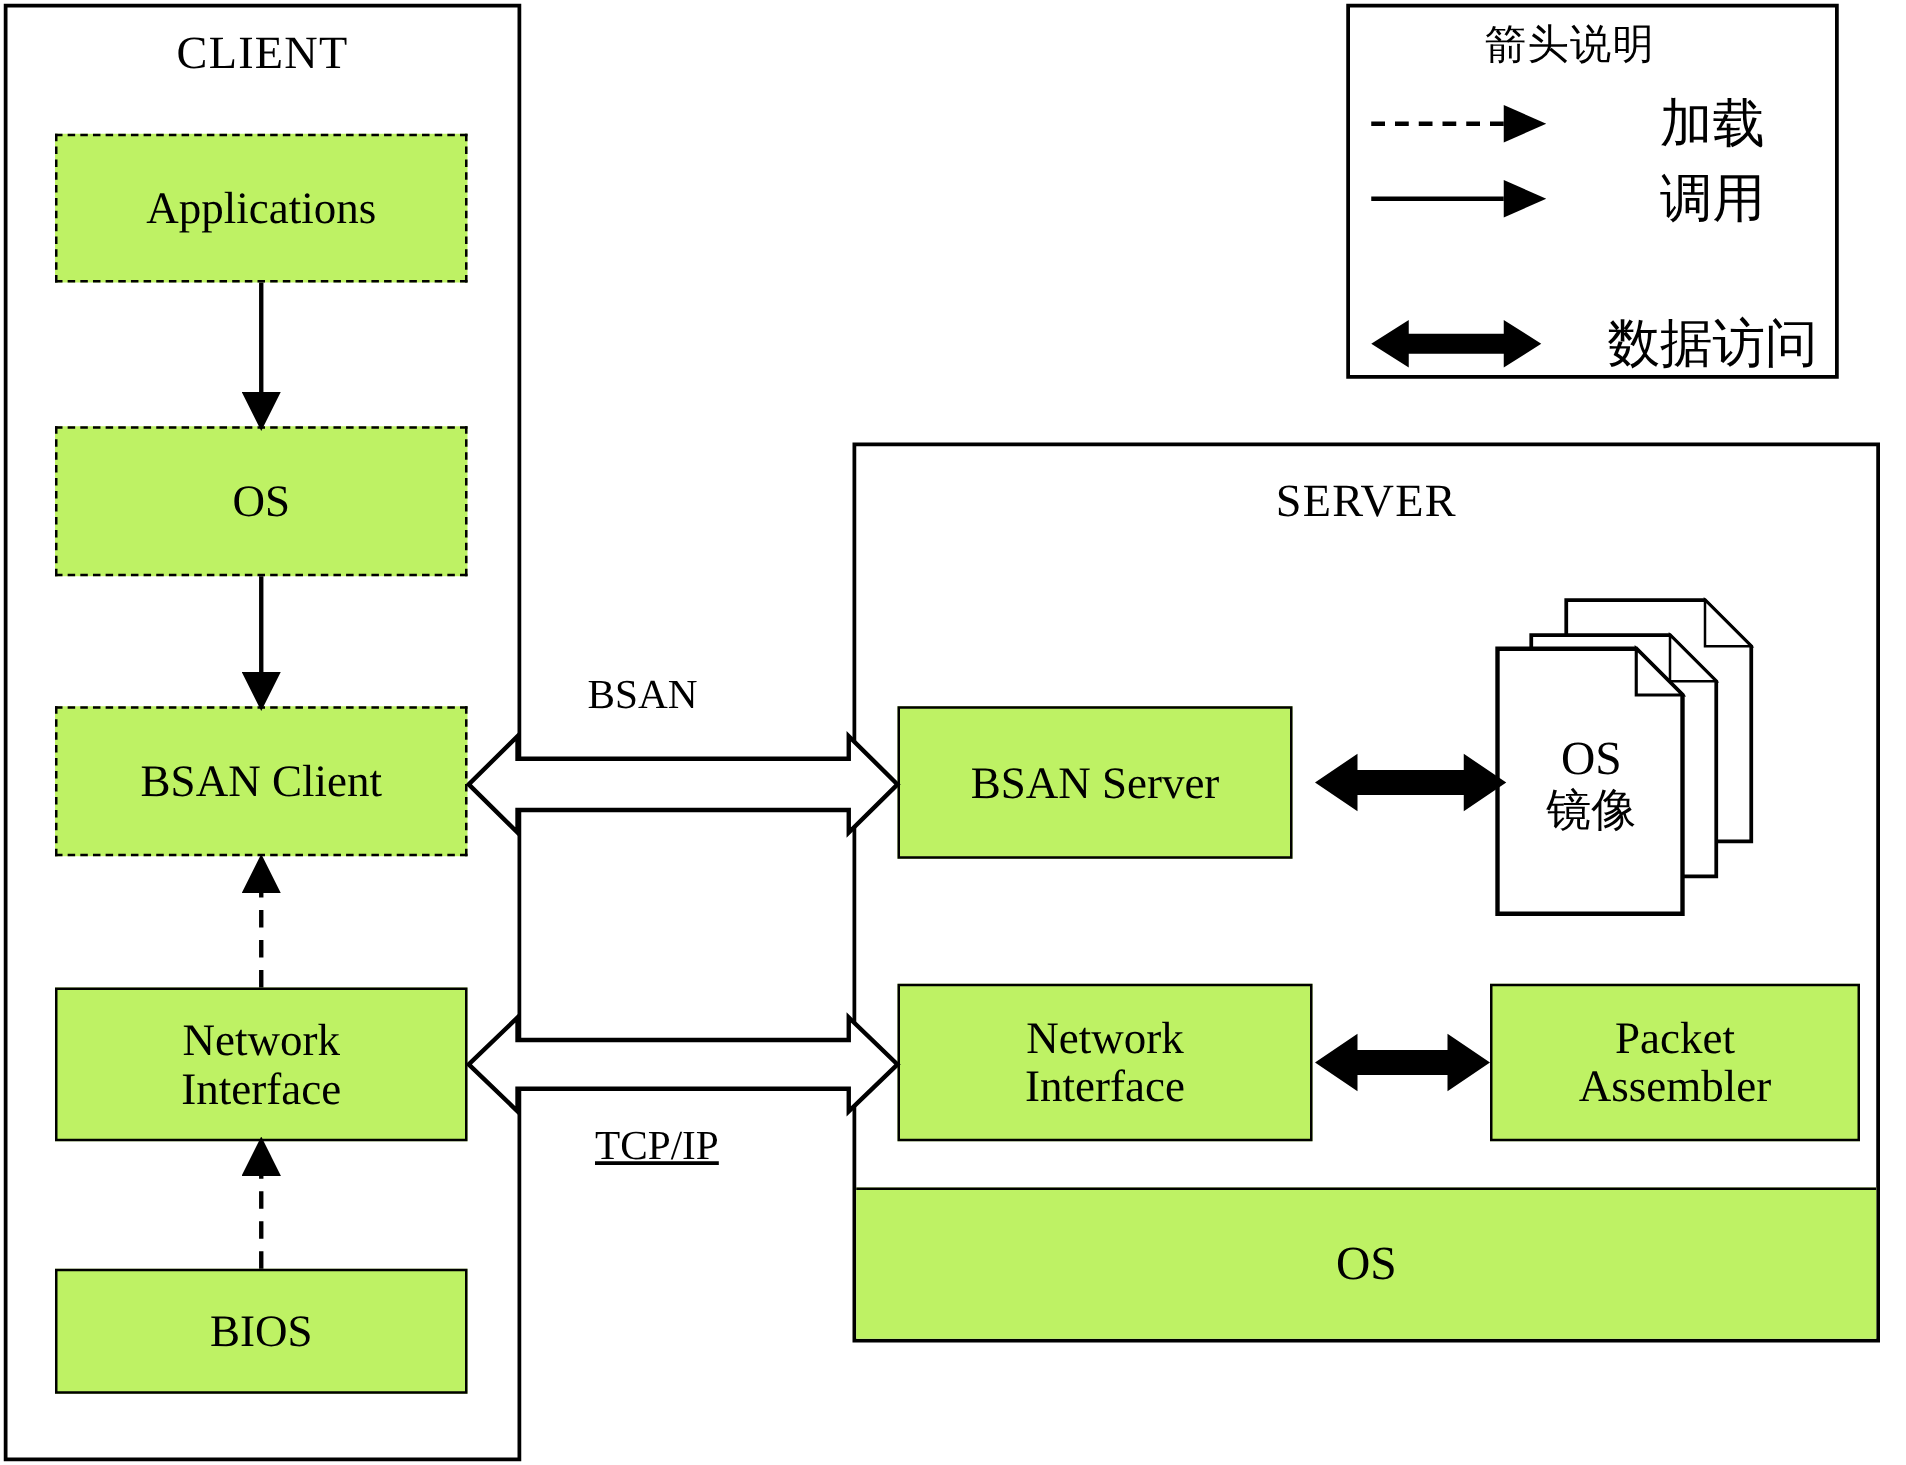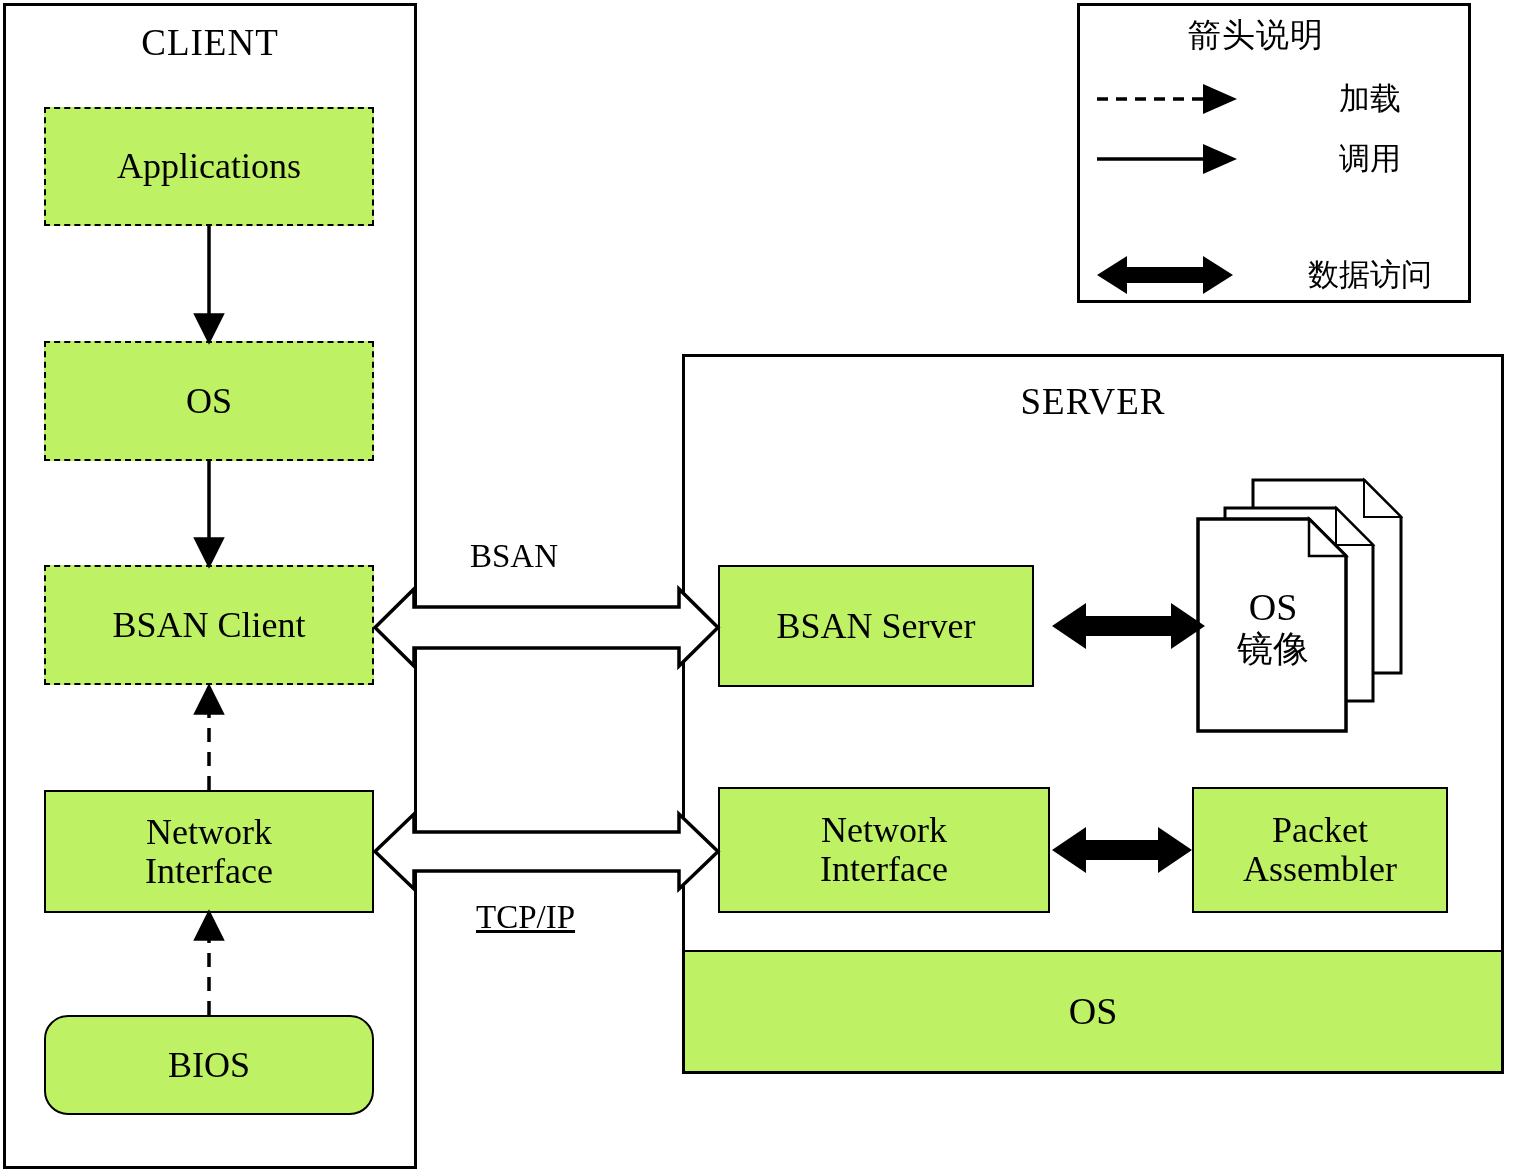--- a/index.html
+++ b/index.html
@@ -24,37 +24,37 @@
   .node{display:flex;align-items:center;justify-content:center;text-align:center;
         font-size:36px;line-height:1.07;background:#bef264;}
   .node.dashed{border:2.5px dashed #000;}
   .node.solid{border:2.5px solid #000;}
 
   
   .n-apps{left:44px;top:107px;width:330px;height:119px;}
   .n-os{left:44px;top:341px;width:330px;height:120px;}
   .n-bsanclient{left:44px;top:565px;width:330px;height:120px;}
   .n-netif-c{left:44px;top:790px;width:330px;height:123px;}
-  .n-bios{left:44px;top:1015px;width:330px;height:100px;border-radius:24px;}
+  .n-bios{left:44px;top:1015px;width:330px;height:100px;}
 
   
   .n-bsanserver{left:718px;top:565px;width:316px;height:122px;}
   .n-netif-s{left:718px;top:787px;width:332px;height:126px;}
-  .n-packet{left:1192px;top:787px;width:256px;height:126px;}
+  .n-packet{left:1192px;top:787px;width:296px;height:126px;}
   .n-osband{left:685px;top:950px;width:816px;height:121px;
             border:none;border-top:2.5px solid #000;font-size:38px;}
 
   
   .conn-label{font-size:33px;}
   .lbl-bsan{left:470px;top:538px;}
   .lbl-tcpip{left:476px;top:899px;text-decoration:underline;}
 
   
   .legend-row{display:flex;align-items:center;}
-  .legend-text{font-size:31px;font-family:"DejaVu Sans","Liberation Sans",sans-serif;
+  .legend-text{font-size:42px;font-family:"DejaVu Sans","Liberation Sans",sans-serif;
                white-space:nowrap;}
   .lr1{left:1095px;top:74px;width:370px;height:50px;}
   .lr2{left:1095px;top:134px;width:370px;height:50px;}
   .lr3{left:1095px;top:192px;width:370px;height:52px;}
   .lr4{left:1095px;top:250px;width:370px;height:50px;}
   .legend-glyph{width:180px;height:50px;position:relative;flex:0 0 180px;}
   .legend-label-wrap{flex:1;text-align:center;}
 
   svg{display:block;overflow:visible;}
   .svg-layer{left:0;top:0;width:1525px;height:1172px;pointer-events:none;}

